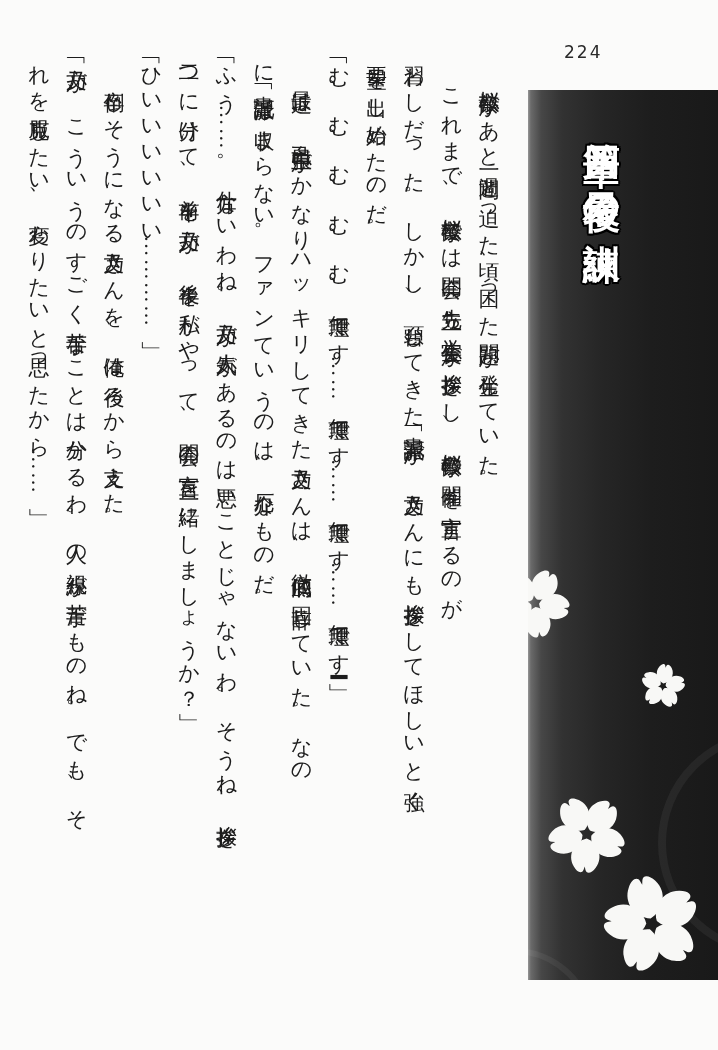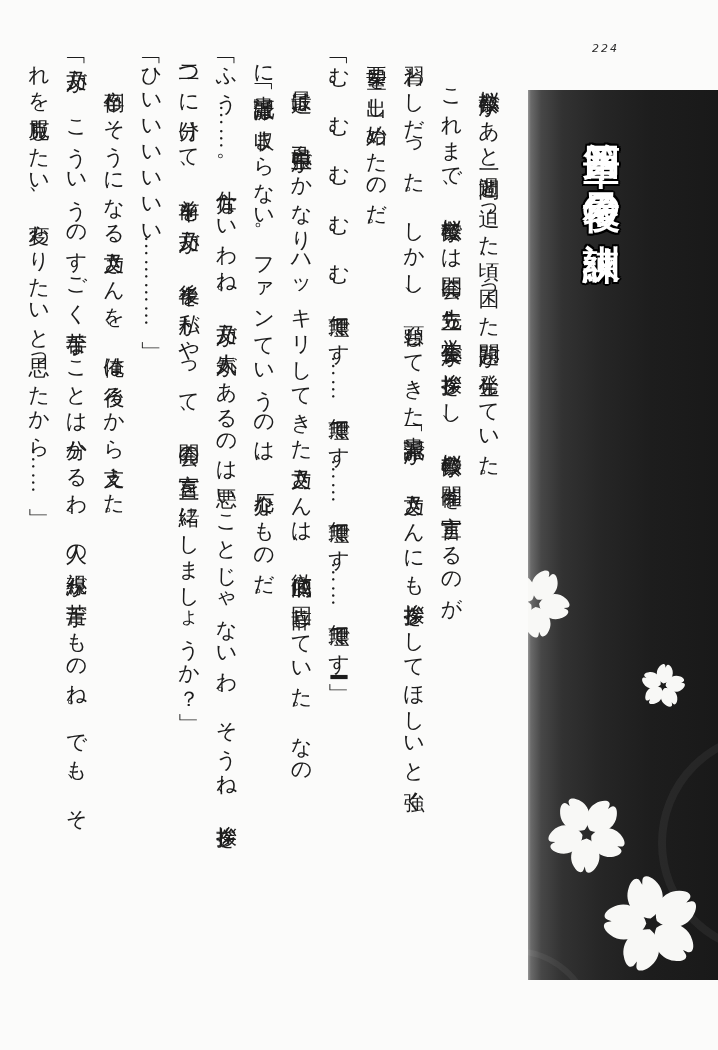--- a/index.html
+++ b/index.html
@@ -7,26 +7,25 @@
     width: 718px; height: 1050px;
     background: #fbfbfa;
     position: relative;
     overflow: hidden;
     font-family: "Liberation Serif", "DejaVu Serif", serif;
   }
 
   
   .page-number {
     position: absolute;
-    left: 592px; top: 42px;
+    left: 564px; top: 42px;
     font-family: "DejaVu Sans", sans-serif;
-    font-size: 11px;
+    font-size: 17px;
     letter-spacing: 2px;
     color: #2a2a2a;
-    font-style: italic;
   }
 
   
   .banner {
     position: absolute;
     left: 528px; top: 90px;
     width: 190px; height: 890px;
     background: linear-gradient(to right,
       #979797 0%, #6a6a6a 1.5%, #474747 7%,
       #323232 18%, #262626 38%, #1d1d1d 65%, #191919 100%);

